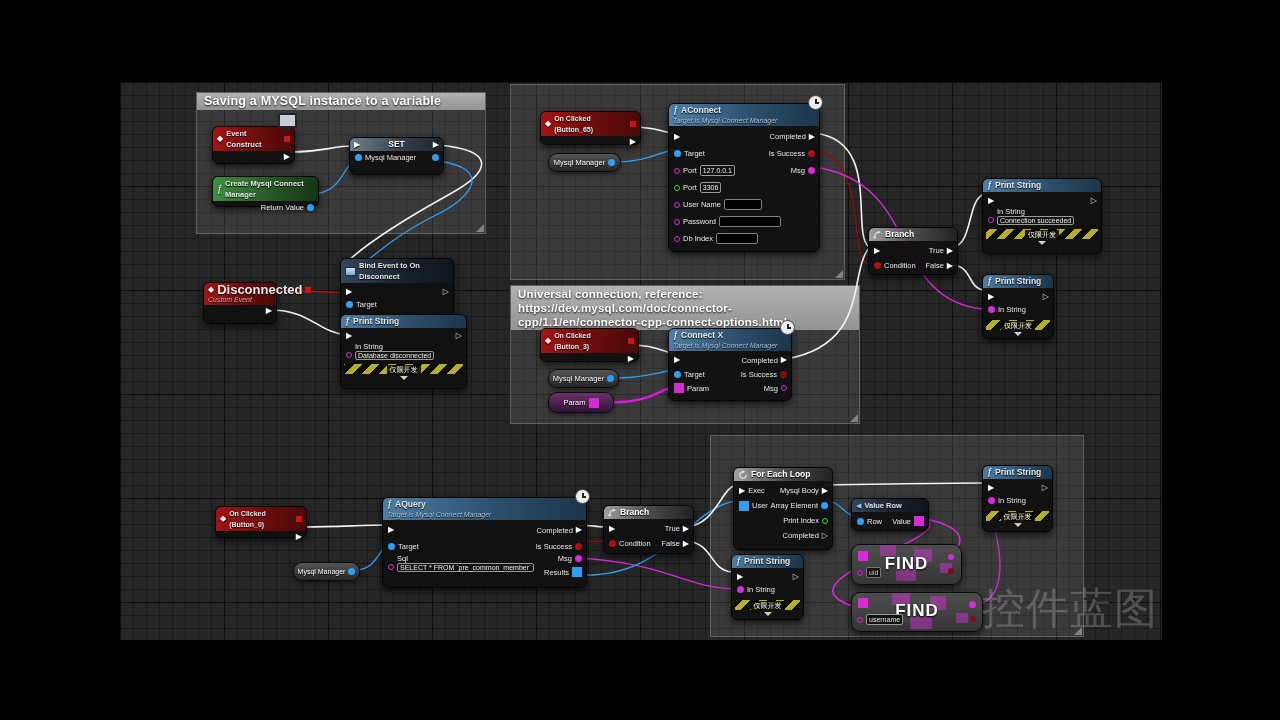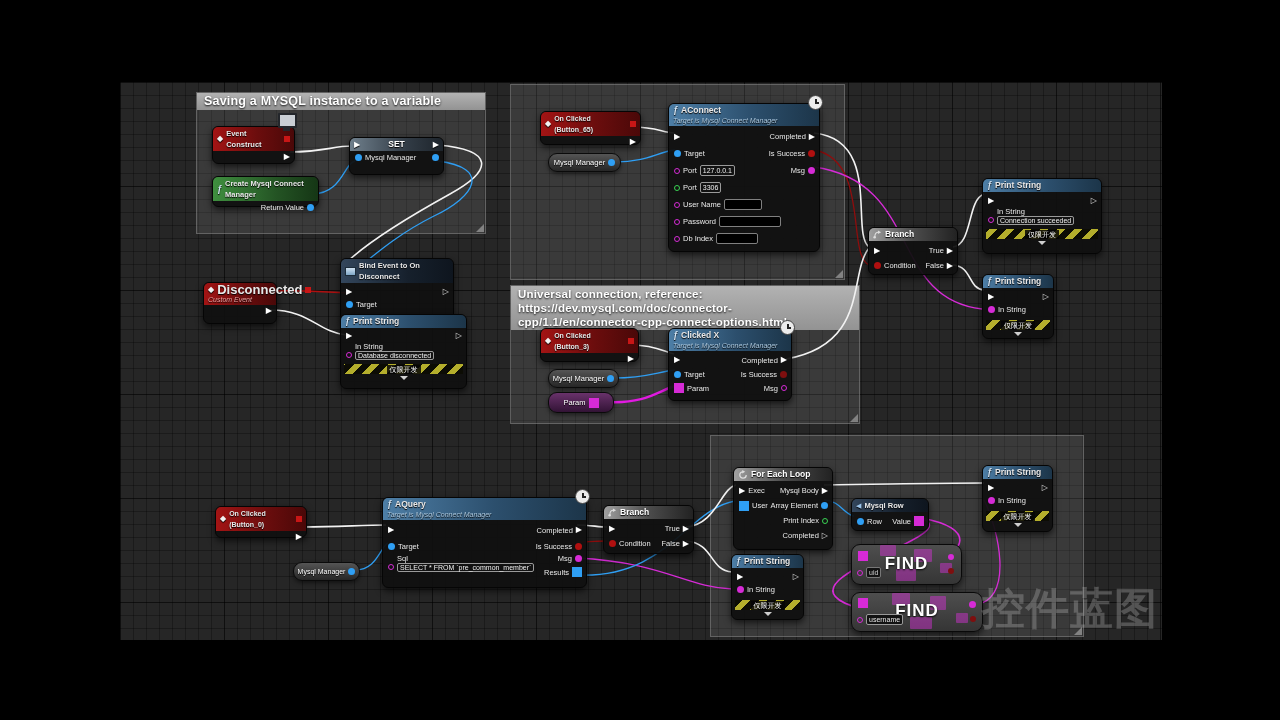--- a/index.html
+++ b/index.html
@@ -69,21 +69,21 @@
   .clock::before{content:"";position:absolute;left:6px;top:2.5px;width:1.5px;height:4.5px;background:#222;}
   .clock::after{content:"";position:absolute;left:6px;top:6px;width:4px;height:1.5px;background:#222;}
   .monitor{position:absolute;width:15px;height:11px;background:#c9ced4;border:2px solid #23262b;border-radius:1px;z-index:4;}
   .monitor::after{content:"";position:absolute;left:3px;bottom:-5px;width:7px;height:3px;background:#23262b;}
   .bindico{width:9px;height:7px;background:linear-gradient(180deg,#cfe2f2,#7fa6c6);border:1px solid #1c2c3a;flex:none;}
   .brkico{color:#9cc4ea;font-size:7px;line-height:7px;}
   svg.icon{flex:none;}
   
   #wires{position:absolute;left:0;top:0;z-index:2;}
   
-  #wm{position:absolute;left:862px;top:498px;font-size:43px;font-weight:bold;letter-spacing:1px;
+  #wm{position:absolute;left:862px;top:498px;font-size:43px;font-weight:normal;letter-spacing:1px;
     color:rgba(205,205,205,.28);z-index:6;pointer-events:none;white-space:nowrap;text-align:center;}
   
   .findnode{background:linear-gradient(180deg,#4e4e4e,#353535);border-radius:9px;border:1px solid #090909;}
   .findnode .big{position:absolute;left:0;right:0;top:50%;transform:translateY(-54%);text-align:center;
     font-size:17px;font-weight:bold;color:#fff;text-shadow:0 1px 2px #000;letter-spacing:1px;}
   .fp{position:absolute;background:rgba(219,48,219,.45);border-radius:1px;}
   .apin{position:absolute;}
 </style>
 </head>
 <body>
@@ -441,21 +441,21 @@
     <span>Param</span>
     <span class="gicon c-str">
           <i></i>
         </span>
       </div>
 
   <div class="node" style="left:548px;top:246px;width:122px;height:71px">
     <div class="nhdr hdr-blue" style="display:block;padding:1px 4px">
       <div style="display:flex;align-items:center;gap:3px">
             <span class="fxi">ƒ</span>
-        <span>Clicked X</span>
+        <span>Connect X</span>
           </div>
       <div class="nsub">Target is Mysql Connect Manager</div>
         </div>
     <div class="rows">
       <div class="row" style="height:14px">
             <span class="xp">▶</span>
         <span class="r">
               <span>Completed</span>
               <span class="xp">▶</span>
             </span>
@@ -628,21 +628,21 @@
               <span>Completed</span>
               <span class="xp xh">▷</span>
             </span>
           </div>
     </div>
   </div>
 
   <div class="node" style="left:731px;top:416px;width:76px;height:31px">
     <div class="nhdr hdr-navy">
           <span class="brkico">◀</span>
-      <span style="font-size:7.5px">Mysql Row</span>
+      <span style="font-size:7.5px">Value Row</span>
         </div>
     <div class="rows">
           <div class="row" style="height:14px">
       <span class="l">
               <span class="cp c-obj"></span>
         <span>Row</span>
             </span>
       <span class="r">
               <span>Value</span>
         <span class="gicon c-str">

